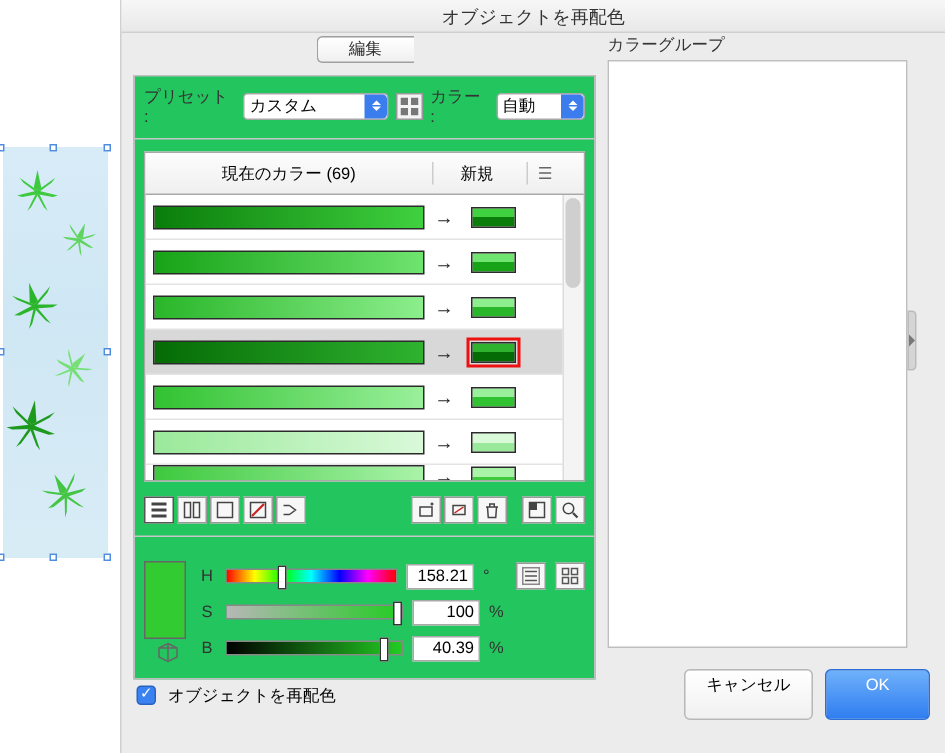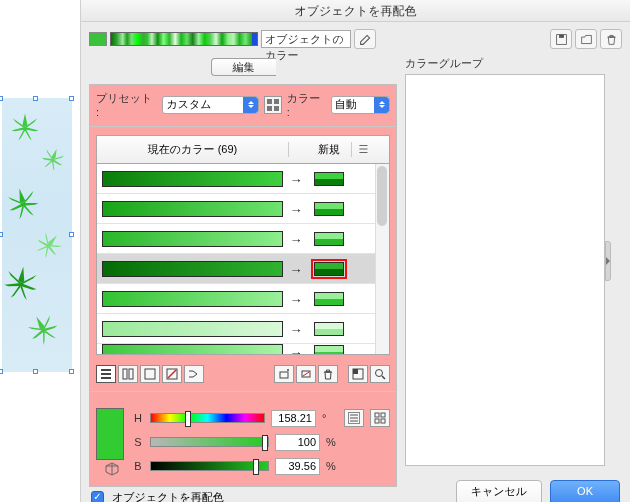--- a/index.html
+++ b/index.html
@@ -36,37 +36,37 @@
 
   .body-row { display:flex; padding:0 8px 8px 8px; gap:8px; height:418px;}
   .left-col { width:308px; display:flex; flex-direction:column; }
   .right-col { width:200px; display:flex; flex-direction:column; position:relative;}
 
   .tabbar { display:flex; justify-content:center; margin:2px 0 8px; }
   .tab { width:65px; height:18px; text-align:center; line-height:16px; border:1px solid #a0a0a0; background:linear-gradient(#fff,#f0f0f0); color:#333;}
   .tab.left{ border-radius:4px 0 0 4px; border-right:none;}
   .tab.right{ border-radius:0 4px 4px 0; background:linear-gradient(#e0e0e0,#c4c4c4);}
   
-  .panel { border:1px solid #bfbfbf; background:#fca5a5; padding:6px; display:flex; flex-direction:column; gap:6px;}
+  .panel { border:1px solid #bfbfbf; background:#22c55e; padding:6px; display:flex; flex-direction:column; gap:6px;}
   .row { display:flex; align-items:center; gap:5px; }
   .label { color:#333; }
   .select { height:18px; background:#fff; border:1px solid #a8a8a8; display:flex; align-items:center; padding:0 3px; border-radius:3px; position:relative;}
   .select .caret { position:absolute; right:0; top:0; bottom:0; width:15px; background:#3b7ded; border-radius:0 3px 3px 0; display:flex; flex-direction:column; align-items:center; justify-content:center; gap:1px;}
   .select .caret::before, .select .caret::after { content:""; width:0; height:0; border-left:3px solid transparent; border-right:3px solid transparent;}
   .select .caret::before { border-bottom:3px solid #fff;}
   .select .caret::after { border-top:3px solid #fff;}
   .preset-select { width:98px;}
   .sq-icon { width:18px; height:18px; border:1px solid #999; background:#f4f4f4; display:flex; align-items:center; justify-content:center;}
   .rule { height:1px; background:#c8c8c8; margin:2px -6px;}
   
   .table { border:1px solid #a8a8a8; background:#fff; }
   .thead { display:flex; height:28px; border-bottom:1px solid #a8a8a8; background:linear-gradient(#fdfdfd,#efefef); align-items:center;}
   .th-cur { width:192px; border-right:1px solid #ccc; text-align:center;}
   .th-arr { width:18px; border-right:1px solid #ccc;}
-  .th-new { width:45px; border-right:1px solid #ccc; text-align:center;}
+  .th-new { width:45px; border-right:1px solid #ccc; text-align:left;}
   .th-menu { width:23px; display:flex; align-items:center; justify-content:center; color:#666;}
   .tbody { height:190px; overflow:hidden; position:relative;}
   .trow { display:flex; height:30px; align-items:center; border-bottom:1px solid #e3e3e3; padding:0 1px;}
   .trow.selected { background:#d8d8d8;}
   .trow.half { height:16px;}
   .bar { height:16px; border:1px solid #2b2b2b; }
   .bar-cell { width:189px; padding:0 4px;}
   .arr-cell { width:18px; text-align:center; font-size:13px; color:#222;}
   .new-cell { width:47px; display:flex; justify-content:center;}
   .chip { width:30px; height:14px; border:1px solid #2b2b2b;}
@@ -185,49 +185,20 @@
   <div class="handle h-br"></div>
   <div class="handle h-ml"></div>
   <div class="handle h-mr"></div>
   <div class="handle h-mt"></div>
   <div class="handle h-mb"></div>
 </div>
 
 <div class="dialog">
   <div class="titlebar">オブジェクトを再配色</div>
 
-  <div class="topbar">
-    <div class="swatch-current"></div>
-    <div class="spectrum"></div>
-    <div class="obj-color-field">オブジェクトのカラー</div>
-    <div class="icon-btn">
-        <svg viewBox="0 0 16 16">
-          <path d="M2 11 L10 3 L13 6 L5 14 L2 14 Z" fill="none" stroke="#555" stroke-width="1.3"></path>
-        </svg>
-      </div>
-    <div class="topbar-spacer"></div>
-    <div class="icon-group">
-      <div class="icon-btn">
-          <svg viewBox="0 0 16 16">
-            <rect x="2" y="2" width="12" height="12" fill="none" stroke="#555"></rect>
-            <rect x="5" y="2" width="6" height="4" fill="#555"></rect>
-          </svg>
-        </div>
-      <div class="icon-btn">
-          <svg viewBox="0 0 16 16">
-            <path d="M2 5 L6 5 L7 3 L14 3 L14 13 L2 13 Z" fill="none" stroke="#555"></path>
-          </svg>
-        </div>
-      <div class="icon-btn">
-          <svg viewBox="0 0 16 16">
-            <path d="M4 5 L12 5 L11 14 L5 14 Z M3 5 L13 5 M6 3 L10 3 L10 5 L6 5 Z" fill="none" stroke="#555"></path>
-          </svg>
-        </div>
-    </div>
-  </div>
 
   <div class="body-row">
     <div class="left-col">
       <div class="tabbar">
         <div class="tab left">編集</div>
       </div>
 
       <div class="panel">
         <div class="row">
           <span class="label">プリセット :</span>
@@ -430,21 +401,21 @@
                   </div>
                 <div class="num-field">100</div>
                 <span class="unit">%</span>
                 <div style="width:46px"></div>
               </div>
               <div class="hsb-row">
                 <span class="hsb-label">B</span>
                 <div class="slider bri">
                     <div class="slider-handle" style="left:87%"></div>
                   </div>
-                <div class="num-field">39.56</div>
+                <div class="num-field">40.39</div>
                 <span class="unit">%</span>
                 <div style="width:46px"></div>
               </div>
             </div>
           </div>
         </div>
       </div>
     </div>
 
     <div class="right-col">

